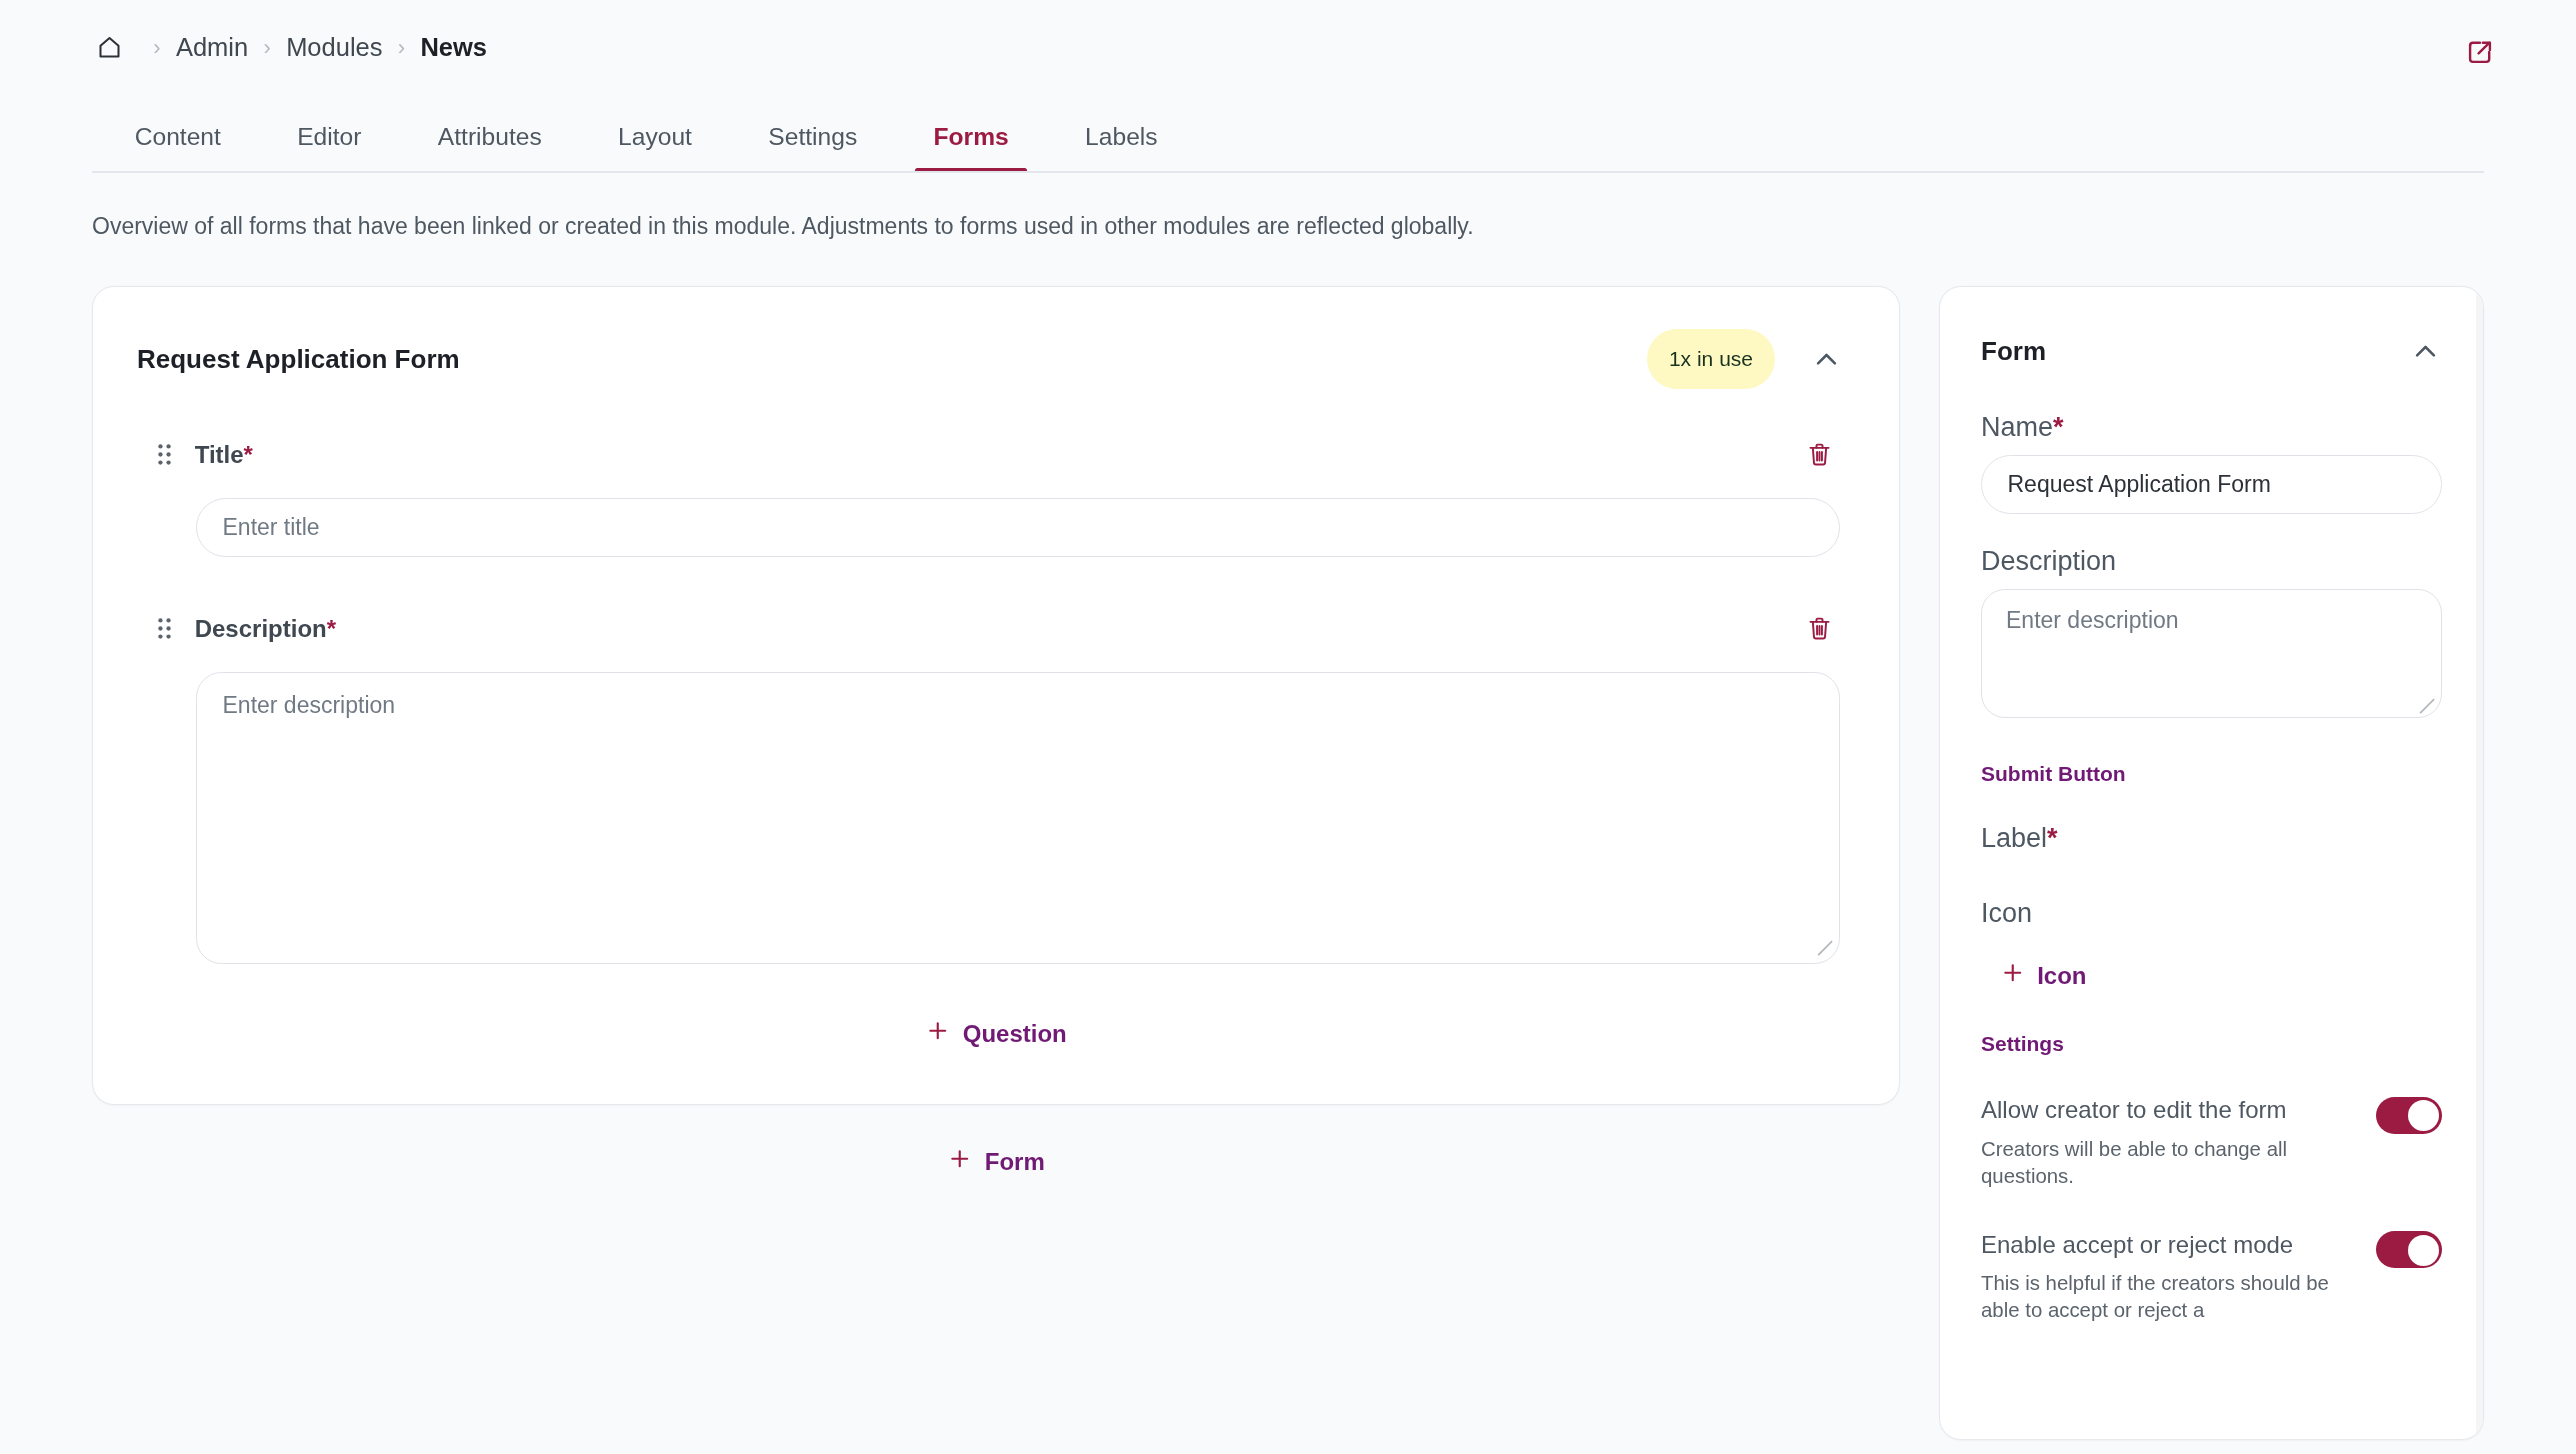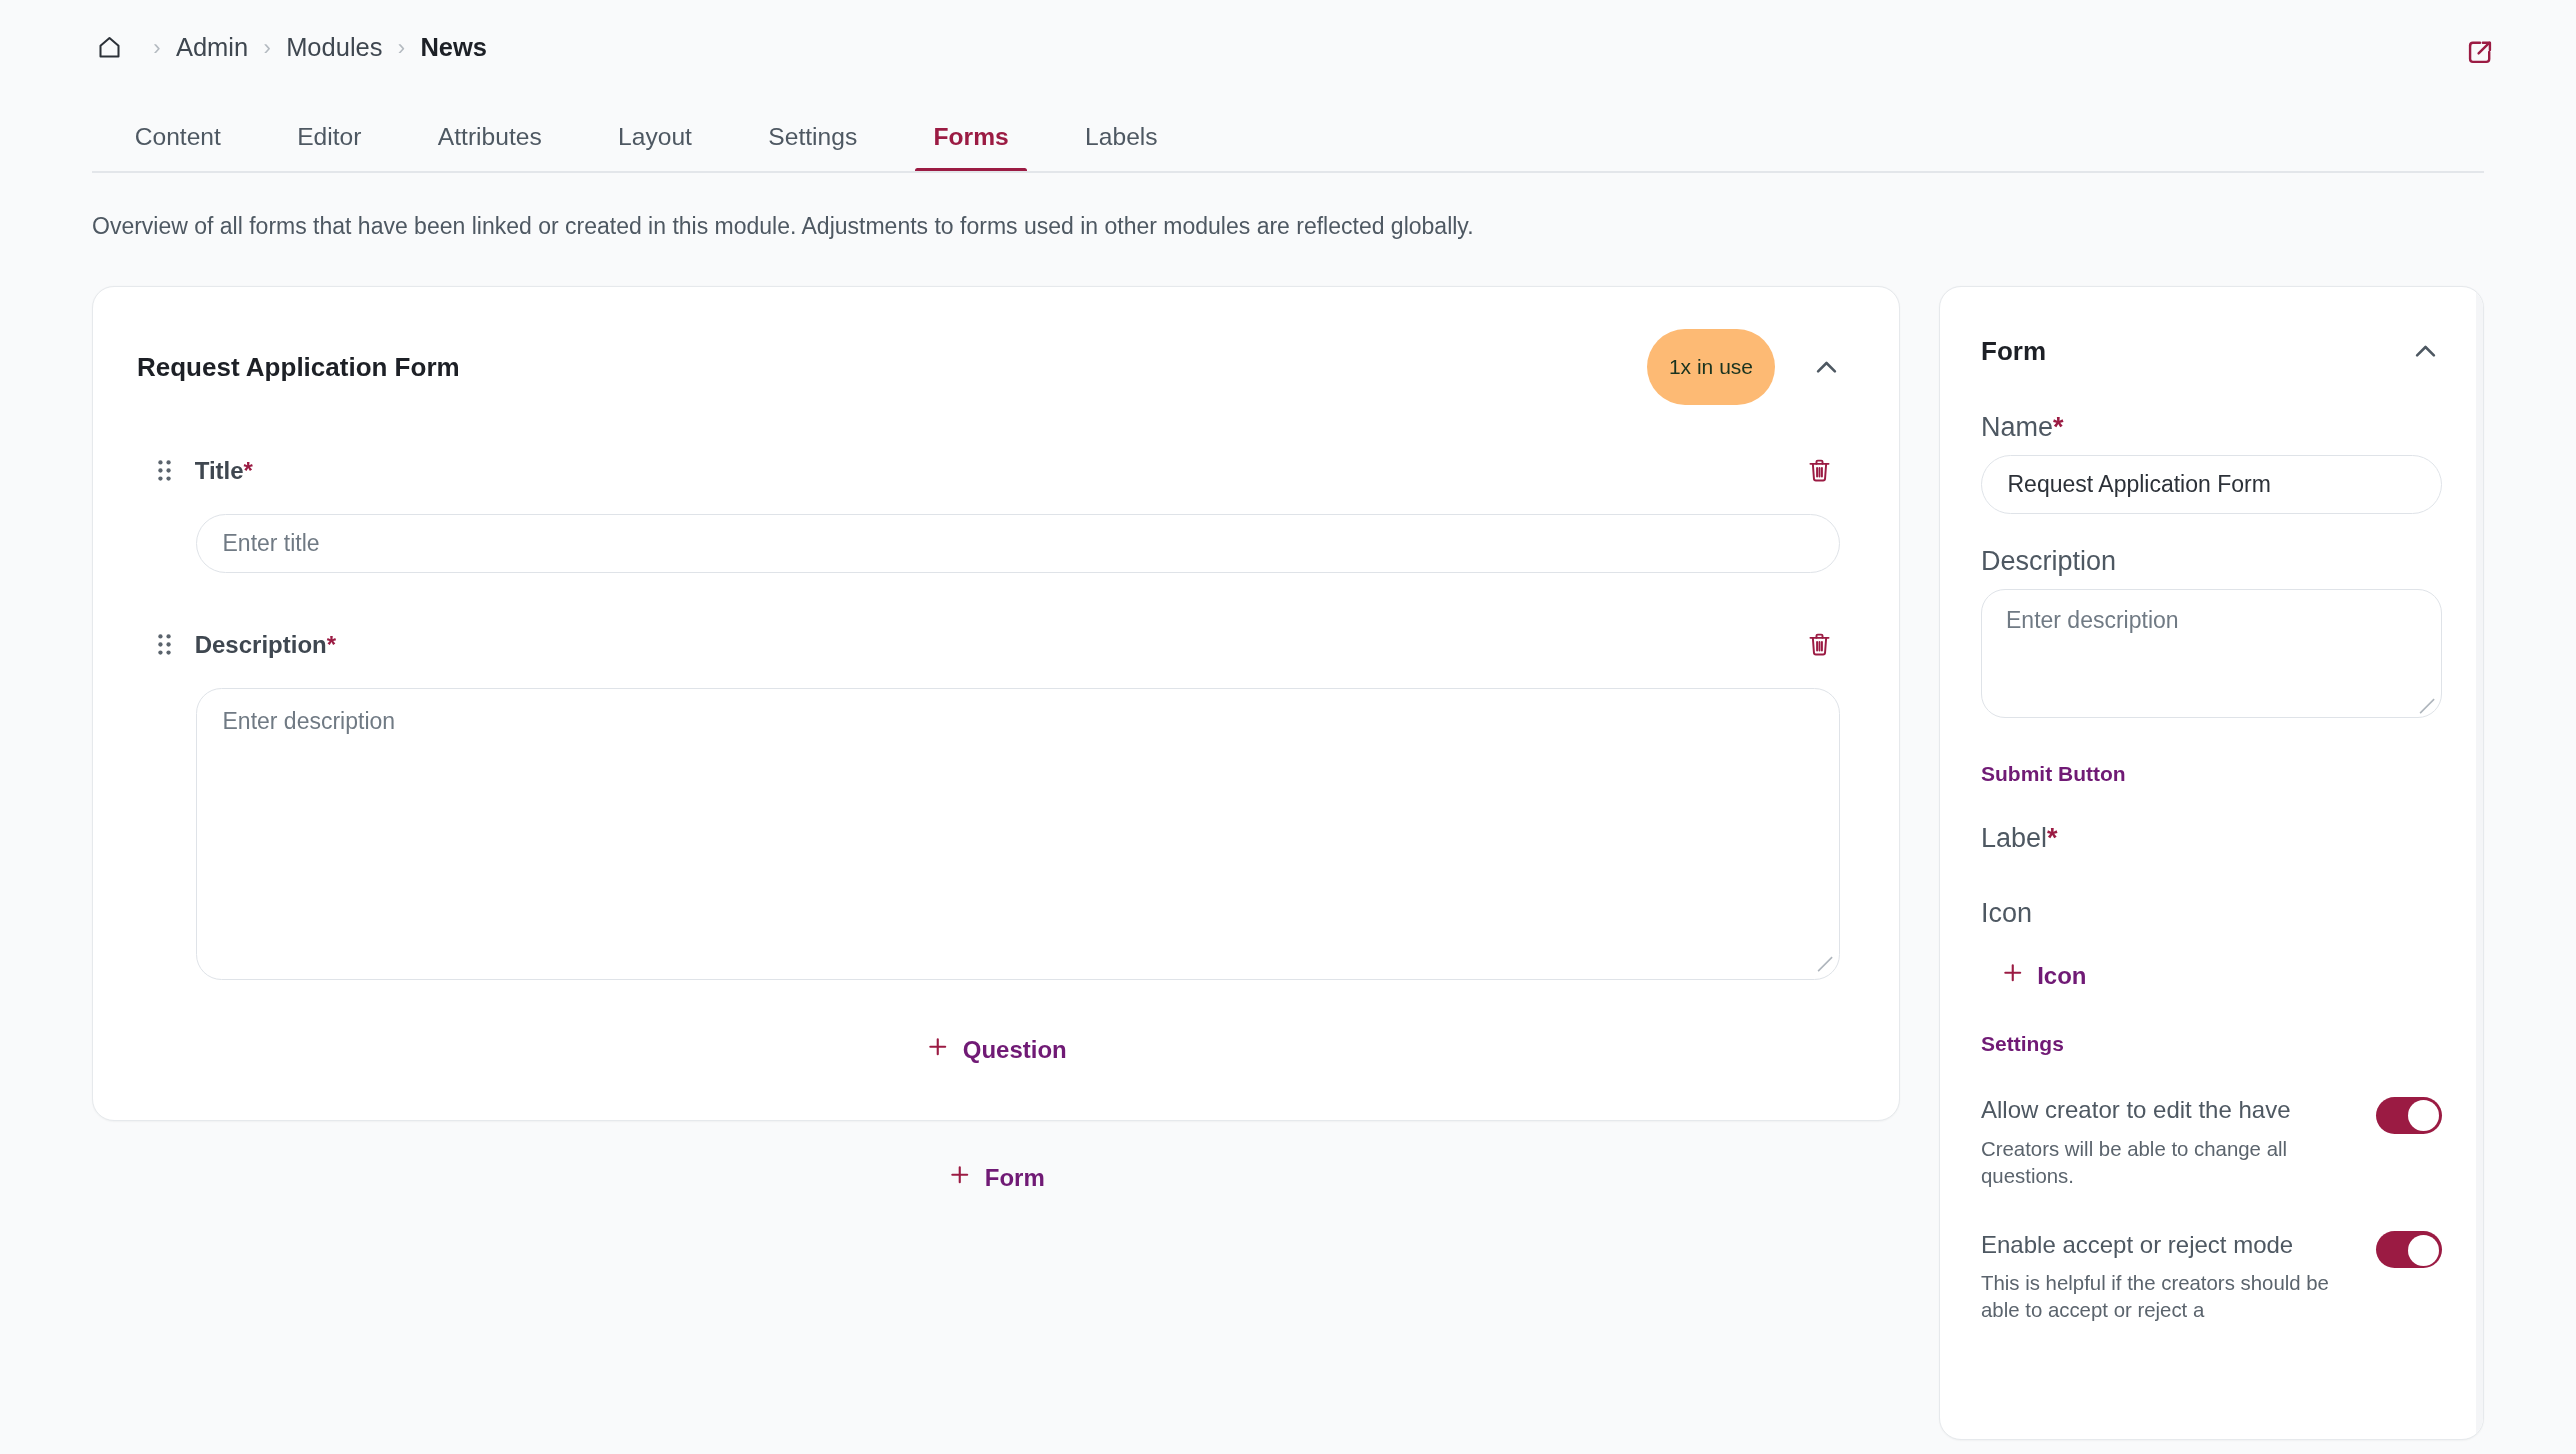--- a/index.html
+++ b/index.html
@@ -143,25 +143,25 @@
     align-items: center;
     padding: 42px 51px 31px 44px;
   }
   .card-title {
     font-size: 26px;
     font-weight: bold;
     color: #1d2026;
     flex: 1 1 auto;
   }
   .badge {
-    background: #fdba74;
+    background: #fef9c3;
     color: #19331f;
     font-size: 21px;
     border-radius: 848px;
-    padding: 26px 22px;
+    padding: 18px 22px;
     white-space: nowrap;
     margin-right: 29px;
   }
   .collapse-btn {
     width: 44px;
     height: 44px;
     display: flex;
     align-items: center;
     justify-content: center;
     background: none;
@@ -568,21 +568,21 @@
               </svg>
             </span>
             <span>Icon</span>
           </button>
         </div>
 
         <div class="section-head">Settings</div>
 
         <div class="toggle-row">
           <div class="toggle-texts">
-            <div class="toggle-title">Allow creator to edit the have</div>
+            <div class="toggle-title">Allow creator to edit the form</div>
             <div class="toggle-sub">Creators will be able to change all questions.</div>
           </div>
           <div class="switch">
             <span class="knob"></span>
           </div>
         </div>
 
         <div class="toggle-row">
           <div class="toggle-texts">
             <div class="toggle-title">Enable accept or reject mode</div>

